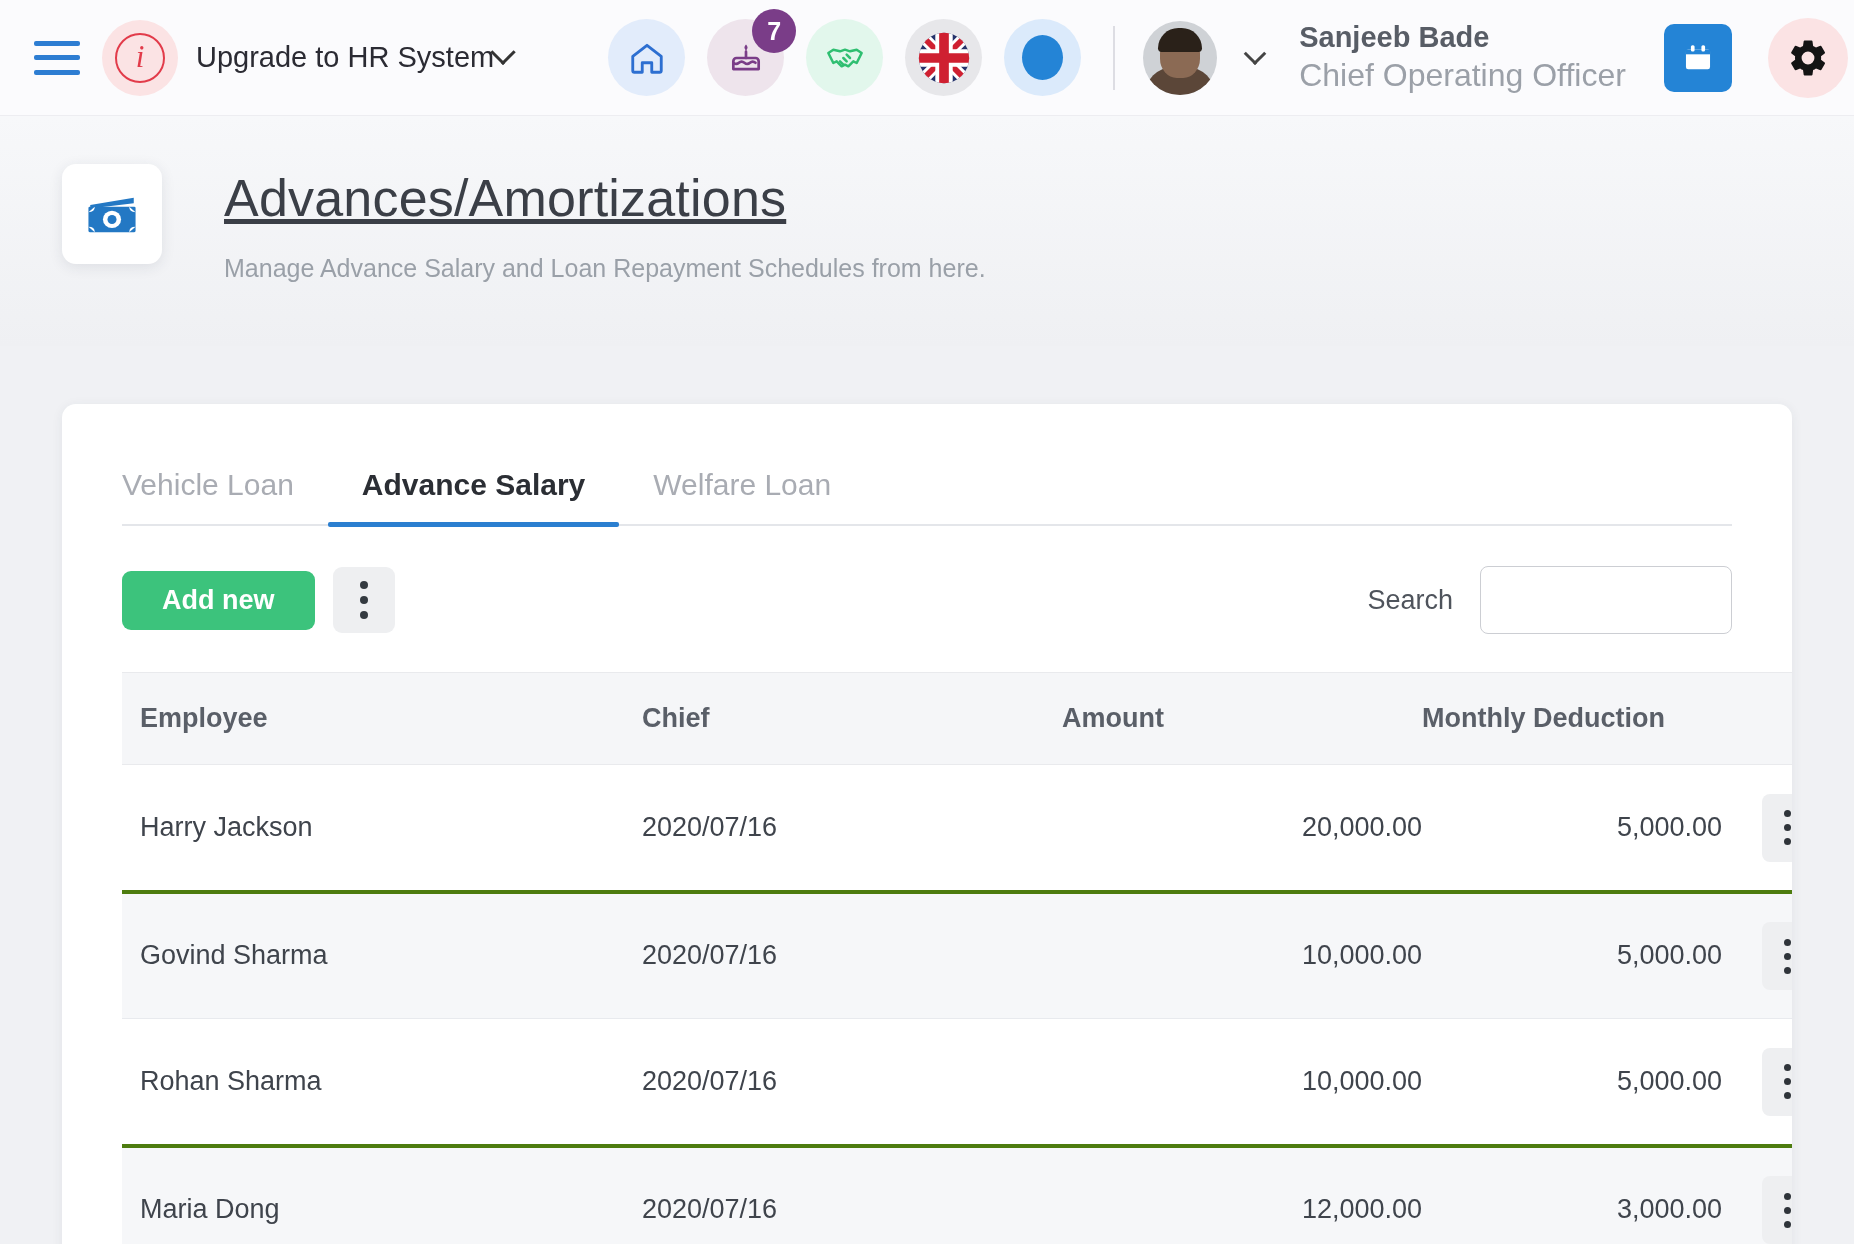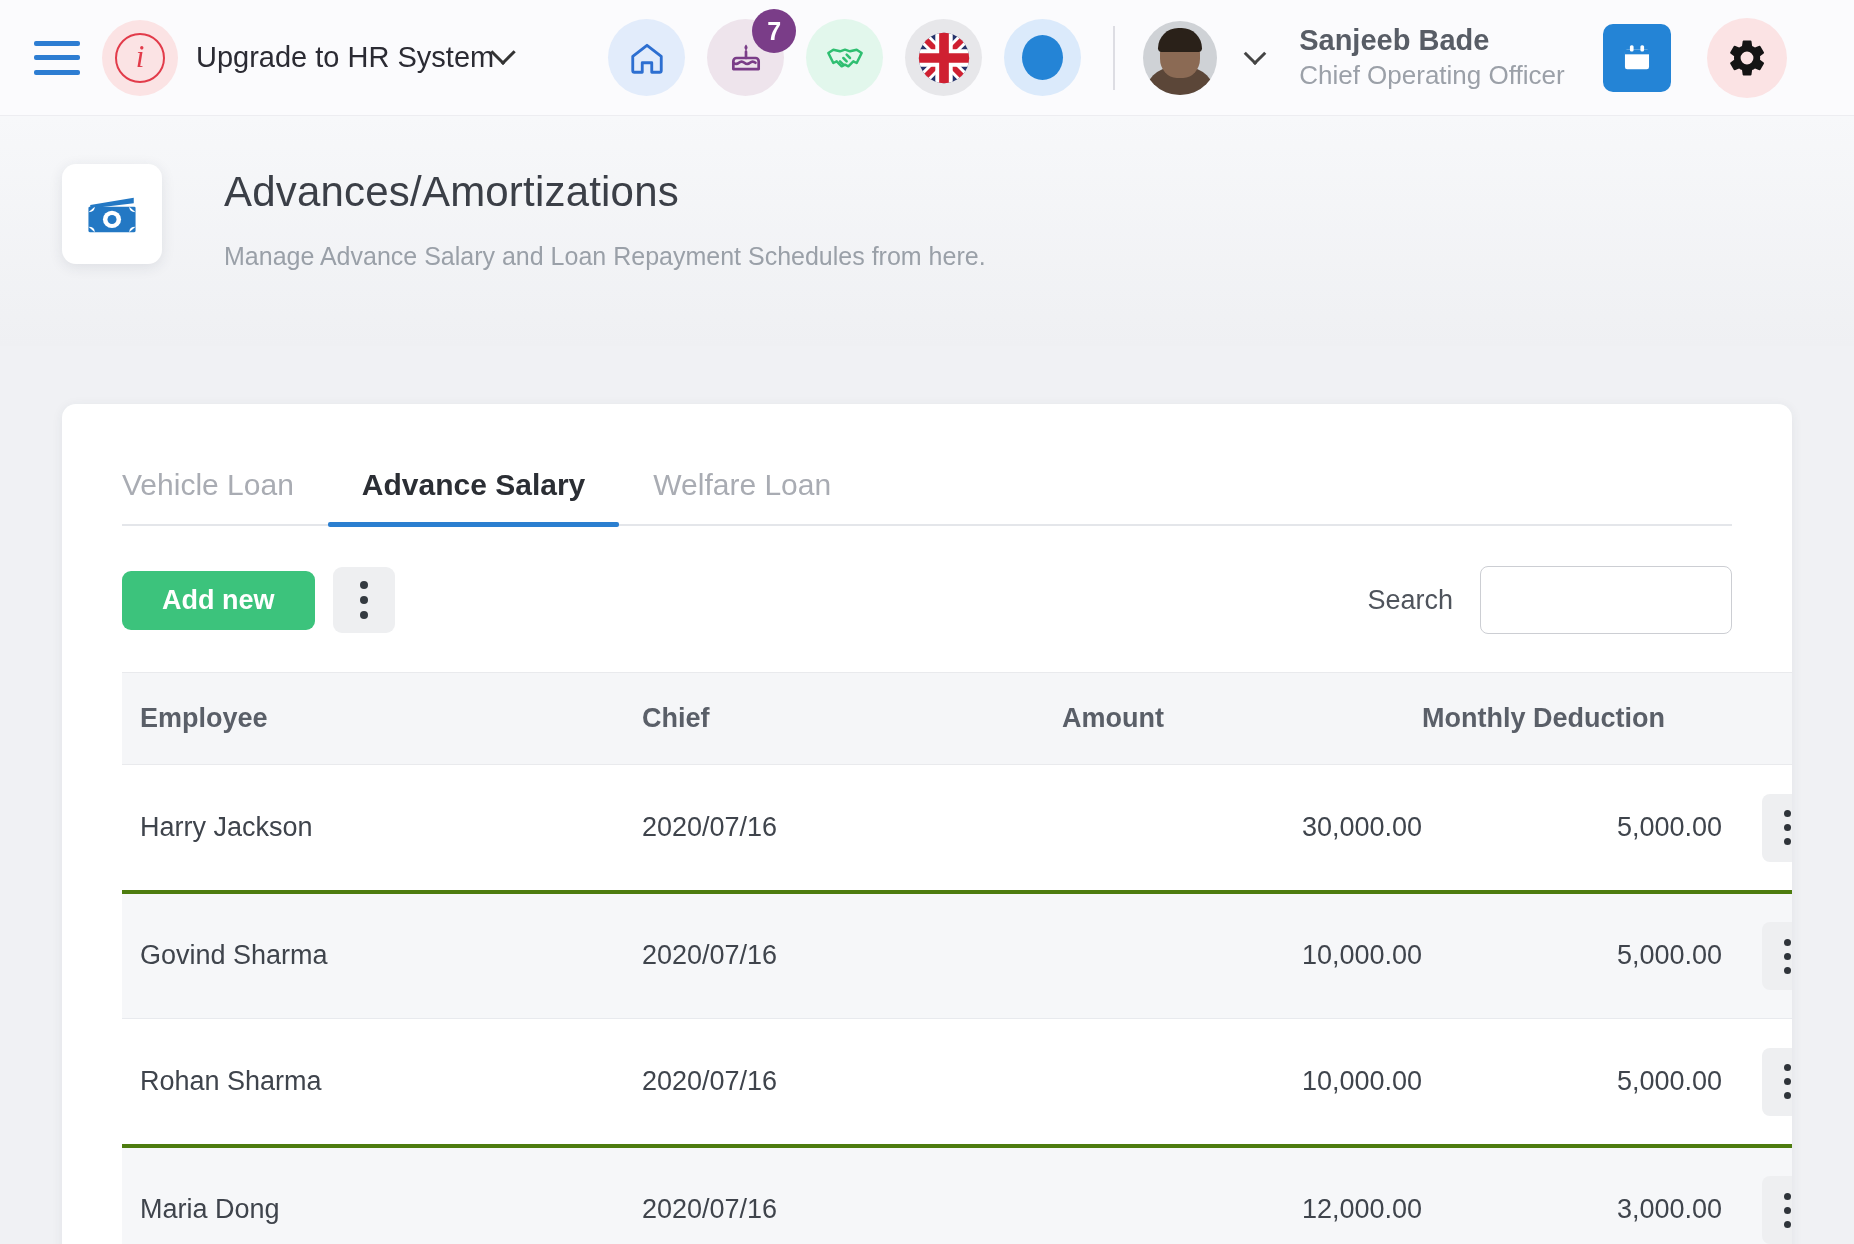--- a/index.html
+++ b/index.html
@@ -115,21 +115,21 @@
   }
   .user-chev {
     width: 16px; height: 16px;
     border-right: 3.2px solid #444;
     border-bottom: 3.2px solid #444;
     transform: rotate(45deg) translate(-3px,-3px);
     margin-left: 18px; flex: 0 0 auto;
   }
   .user-text { margin-left: 24px; line-height: 1.24; }
   .user-name { font-size: 29px; font-weight: 700; color: #585d66; white-space: nowrap; }
-  .user-role { font-size: 26px; color: #9ba0a8; white-space: nowrap; }
+  .user-role { font-size: 32px; color: #9ba0a8; white-space: nowrap; }
 
   .cal-btn {
     width: 68px; height: 68px; border-radius: 10px;
     background: #2484d6; margin-left: 38px;
     display: flex; align-items: center; justify-content: center;
     cursor: pointer; flex: 0 0 auto;
   }
   .gear-btn {
     width: 80px; height: 80px; border-radius: 50%;
     background: #fbe3e4; margin-left: 36px;
@@ -145,21 +145,21 @@
     padding: 48px 0 0 62px;
   }
   .page-icon-card {
     width: 100px; height: 100px; border-radius: 14px;
     background: #fff;
     box-shadow: 0 3px 14px rgba(40,50,70,.10);
     display: flex; align-items: center; justify-content: center;
     flex: 0 0 auto;
   }
   .page-titles { margin-left: 62px; padding-top: 4px; }
-  .page-title { font-size: 42px; color: #3b3f47; font-weight: 400; letter-spacing: .2px; }
+  .page-title { font-size: 52px; color: #3b3f47; font-weight: 400; letter-spacing: .2px; text-decoration: underline; }
   .page-sub { font-size: 25px; color: #9aa0a8; margin-top: 26px; }
 
   
   .card {
     position: absolute;
     left: 62px; top: 404px;
     width: 1730px; height: 900px;
     background: #fff;
     border-radius: 14px;
     box-shadow: 0 2px 12px rgba(40,50,70,.07);
@@ -393,21 +393,21 @@
         <th class="col-date">Chief</th>
         <th class="col-amt">Amount</th>
         <th class="col-ded">Monthly Deduction</th>
         <th class="col-act"></th>
       </tr>
     </thead>
     <tbody>
       <tr>
         <td class="col-emp">Harry Jackson</td>
         <td class="col-date">2020/07/16</td>
-        <td class="col-amt">30,000.00</td>
+        <td class="col-amt">20,000.00</td>
         <td class="col-ded">5,000.00</td>
         <td class="col-act">
           <button class="row-kebab">
             <i></i>
             <i></i>
             <i></i>
           </button>
         </td>
       </tr>
       <tr>

